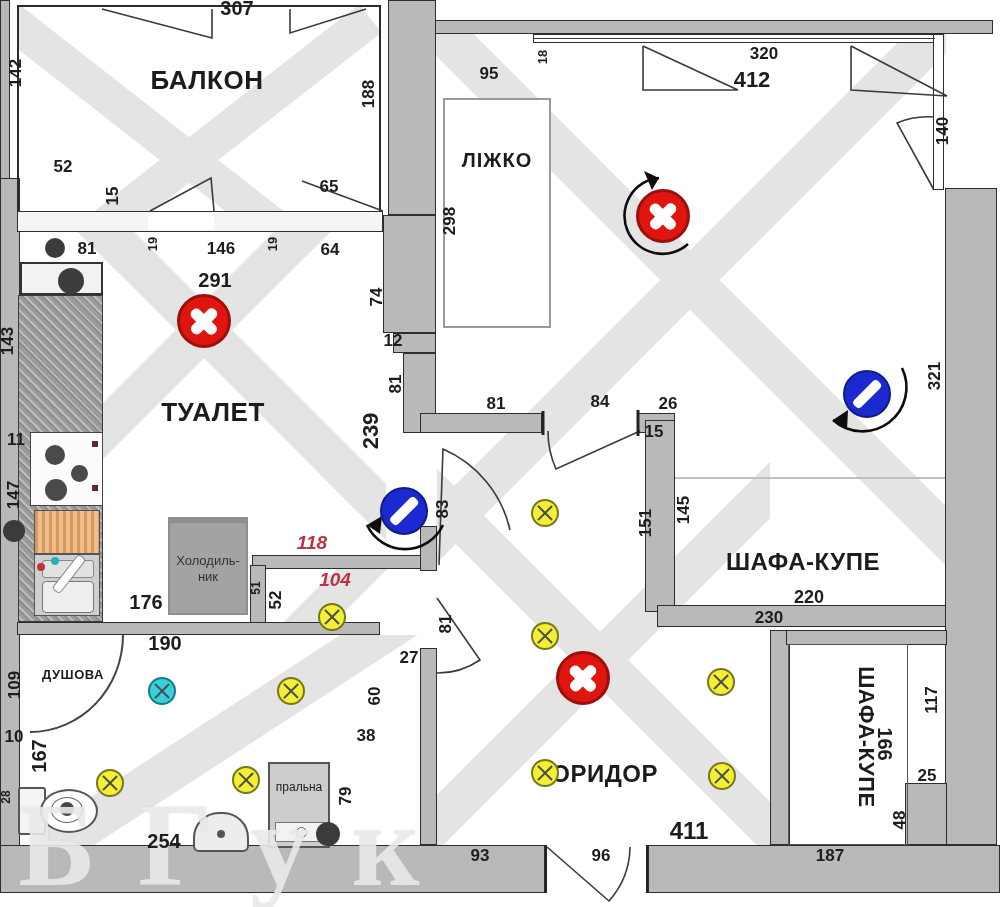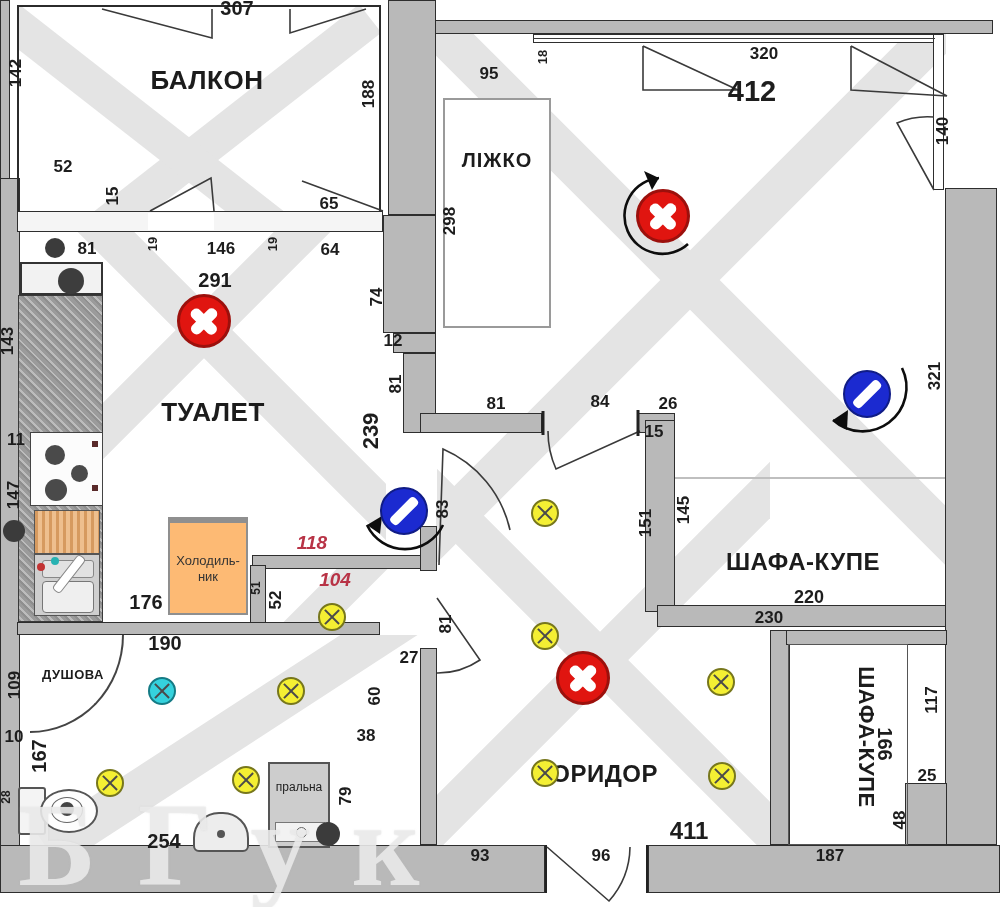--- a/index.html
+++ b/index.html
@@ -9,21 +9,21 @@
   .bandbox{position:absolute;overflow:hidden;z-index:1;}
   .band{position:absolute;background:#e4e4e4;}
   
   .wall{position:absolute;background:#b9b9b9;border:1.5px solid #2e2e2e;box-sizing:border-box;z-index:10;}
   .thinline{position:absolute;background:#bfbfbf;z-index:9;}
   .gap{position:absolute;background:#fff;z-index:11;box-sizing:border-box;}
   .outline{position:absolute;border:2px solid #2b2b2b;box-sizing:border-box;z-index:10;}
   
   .furn{position:absolute;box-sizing:border-box;z-index:15;}
   .bed{border:2px solid #9a9a9a;background:#fff;}
-  .fridge{border:2px solid #8f8f8f;background:#fdba74;border-top-width:6px;}
+  .fridge{border:2px solid #8f8f8f;background:#a3a3a3;border-top-width:6px;}
   .fridge .flbl{position:absolute;left:0;right:0;top:30px;text-align:center;
       font-size:13px;color:#333;line-height:16px;}
   .washer{border:2px solid #555;background:#cdcdcd;}
   .washer .wlbl{position:absolute;left:0;right:0;top:16px;text-align:center;font-size:12px;color:#222;}
   .washer .door{position:absolute;left:5px;bottom:4px;width:48px;height:18px;background:#f2f2f2;border:1px solid #777;}
   .washer .door:after{content:"";position:absolute;left:20px;top:4px;width:9px;height:9px;border:1.5px solid #666;border-radius:50%;}
   .counter{background:#a9a9a9;
      background-image:repeating-linear-gradient(45deg,#8f8f8f 0 2px,#bcbcbc 2px 4px,#9b9b9b 4px 7px),
                       repeating-linear-gradient(-45deg,rgba(255,255,255,.25) 0 3px,rgba(0,0,0,.12) 3px 6px);
      border:1.5px solid #3a3a3a;}
@@ -215,25 +215,25 @@
       <span class="dim" style="left: 237px; top: 8px; font-size: 20px; transform: translate(-50%, -50%) rotate(0deg);">307</span>
       <span class="dim" style="left: 16px; top: 73px; transform: translate(-50%, -50%) rotate(-90deg);">142</span>
       <span class="dim" style="left: 63px; top: 167px; transform: translate(-50%, -50%) rotate(0deg);">52</span>
       <span class="dim" style="left: 113px; top: 196px; transform: translate(-50%, -50%) rotate(-90deg);">15</span>
       <span class="dim" style="left: 369px; top: 94px; transform: translate(-50%, -50%) rotate(-90deg);">188</span>
       <span class="dim" style="left: 87px; top: 249px; transform: translate(-50%, -50%) rotate(0deg);">81</span>
       <span class="dim" style="left: 152px; top: 244px; font-size: 13px; transform: translate(-50%, -50%) rotate(-90deg);">19</span>
       <span class="dim" style="left: 221px; top: 249px; transform: translate(-50%, -50%) rotate(0deg);">146</span>
       <span class="dim" style="left: 272px; top: 244px; font-size: 13px; transform: translate(-50%, -50%) rotate(-90deg);">19</span>
       <span class="dim" style="left: 330px; top: 250px; transform: translate(-50%, -50%) rotate(0deg);">64</span>
-      <span class="dim" style="left: 329px; top: 204px; transform: translate(-50%, -50%) rotate(0deg); text-align: right;">65</span>
+      <span class="dim" style="left: 329px; top: 187px; transform: translate(-50%, -50%) rotate(0deg); text-align: right;">65</span>
       <span class="dim" style="left: 489px; top: 74px; transform: translate(-50%, -50%) rotate(0deg);">95</span>
       <span class="dim" style="left: 542px; top: 57px; font-size: 13px; transform: translate(-50%, -50%) rotate(-90deg);">18</span>
       <span class="dim" style="left: 764px; top: 54px; transform: translate(-50%, -50%) rotate(0deg);">320</span>
-      <span class="dim" style="left: 752px; top: 80px; font-size: 29px; transform: translate(-50%, -50%) rotate(0deg); margin-top: 11px;">412</span>
+      <span class="dim" style="left: 752px; top: 80px; font-size: 22px; transform: translate(-50%, -50%) rotate(0deg);">412</span>
       <span class="dim" style="left: 943px; top: 131px; transform: translate(-50%, -50%) rotate(-90deg);">140</span>
       <span class="dim" style="left: 450px; top: 221px; transform: translate(-50%, -50%) rotate(-90deg);">298</span>
       <span class="dim" style="left: 215px; top: 280px; font-size: 20px; transform: translate(-50%, -50%) rotate(0deg);">291</span>
       <span class="dim" style="left: 8px; top: 341px; transform: translate(-50%, -50%) rotate(-90deg);">143</span>
       <span class="dim" style="left: 377px; top: 297px; transform: translate(-50%, -50%) rotate(-90deg);">74</span>
       <span class="dim" style="left: 393px; top: 341px; transform: translate(-50%, -50%) rotate(0deg);">12</span>
       <span class="dim" style="left: 396px; top: 384px; transform: translate(-50%, -50%) rotate(-90deg);">81</span>
       <span class="dim" style="left: 371px; top: 431px; font-size: 22px; transform: translate(-50%, -50%) rotate(-90deg);">239</span>
       <span class="dim" style="left: 16px; top: 440px; transform: translate(-50%, -50%) rotate(0deg);">11</span>
       <span class="dim" style="left: 14px; top: 495px; transform: translate(-50%, -50%) rotate(-90deg);">147</span>

